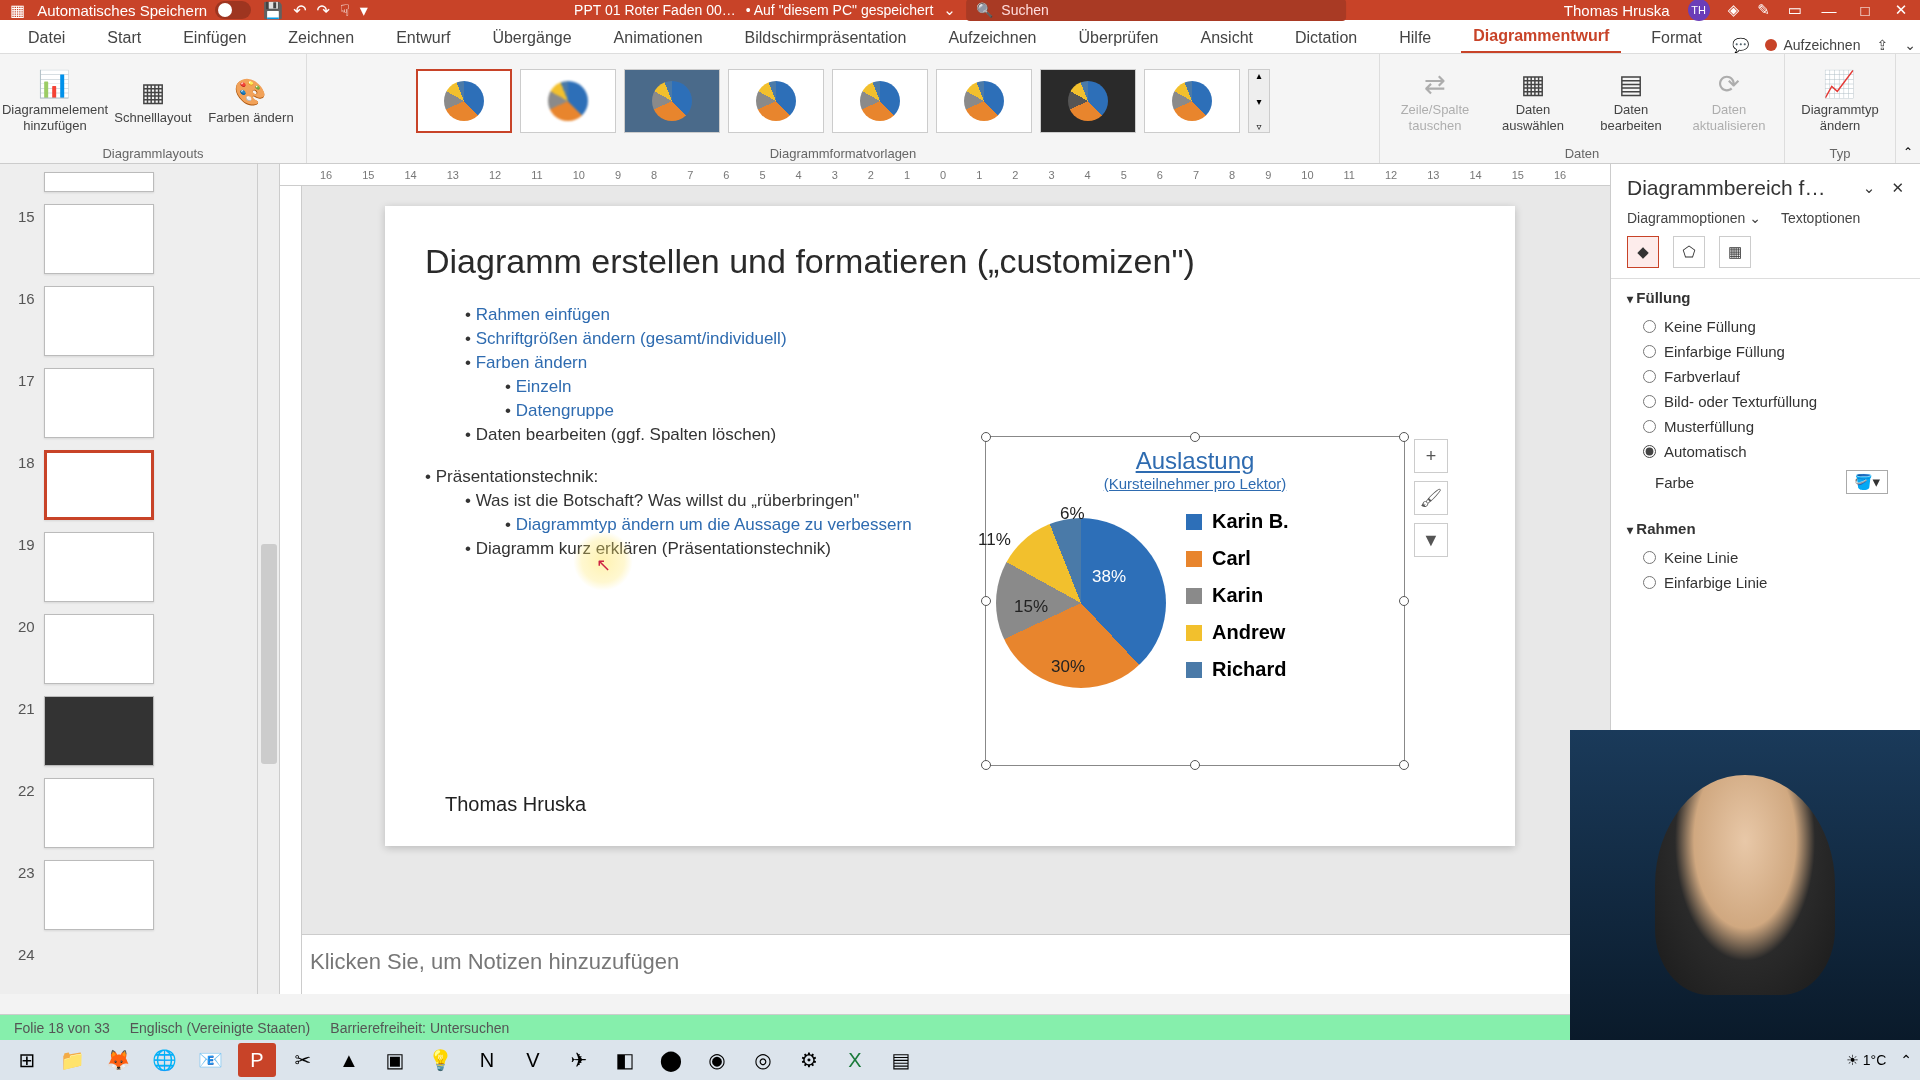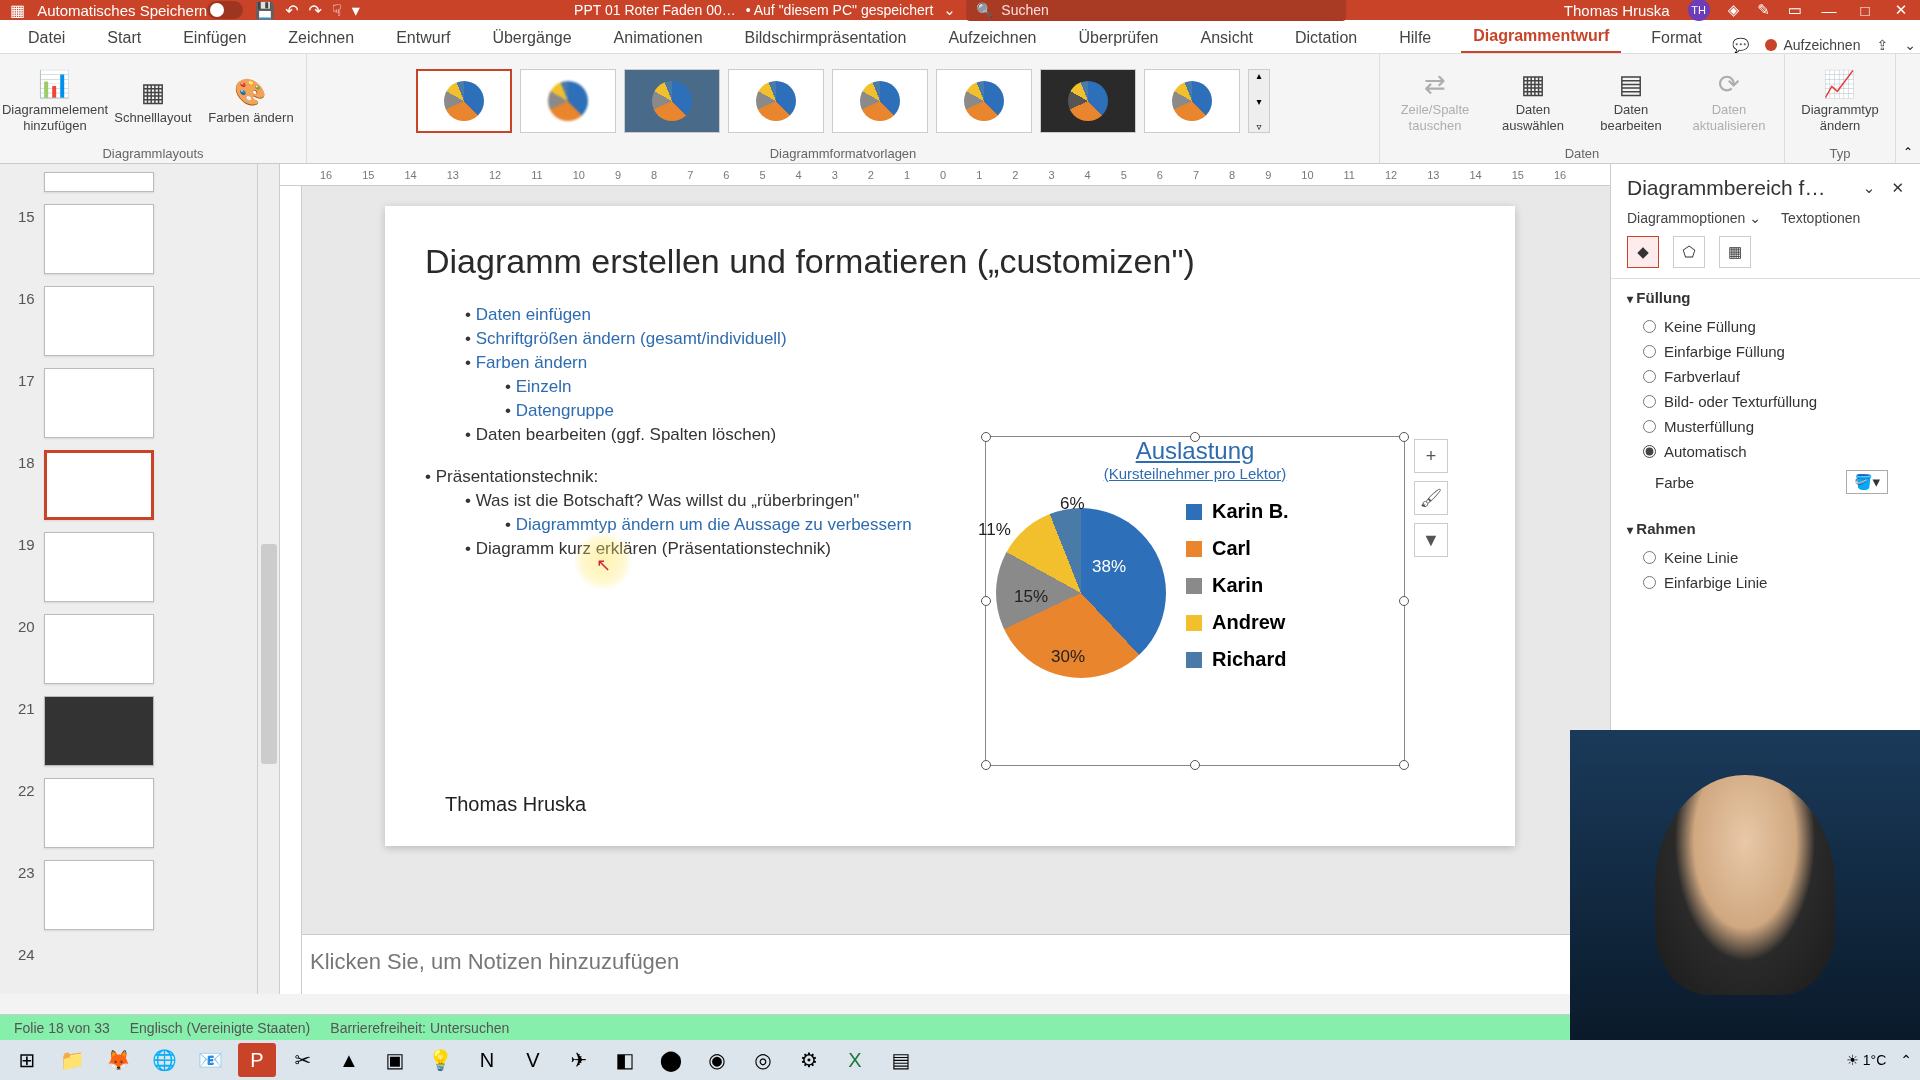--- a/index.html
+++ b/index.html
@@ -1,21 +1,21 @@
 <!DOCTYPE html>
 <html><head>
 <meta charset="utf-8">
 <style>
 * { margin:0; padding:0; box-sizing:border-box; font-family:"Segoe UI",sans-serif; }
 body { width:1920px; height:1080px; background:#f3f3f3; overflow:hidden; position:relative; }
 
 
 .titlebar { height:20px; background:#c84328; display:flex; align-items:center; color:#fff; font-size:15px; padding:0 10px; gap:14px; }
 .titlebar .left { display:flex; align-items:center; gap:12px; }
-.titlebar .autosave { display:flex; align-items:center; }
+.titlebar .autosave { display:flex; align-items:center; gap:8px; }
 .toggle { width:36px; height:18px; background:#9e3520; border-radius:9px; position:relative; }
 .toggle::after { content:""; position:absolute; width:14px; height:14px; background:#fff; border-radius:50%; top:2px; left:3px; }
 .titlebar .qat { display:flex; gap:10px; font-size:16px; }
 .titlebar .center { position:absolute; left:50%; transform:translateX(-50%); display:flex; align-items:center; gap:10px;}
 .titlebar .filename { font-size:14px; }
 .searchbox { background:#a93a24; border-radius:4px; width:380px; height:22px; display:flex; align-items:center; padding:0 10px; color:#fdd; font-size:14px; gap:8px;}
 .titlebar .right { margin-left:auto; display:flex; align-items:center; gap:18px;}
 .user-badge { width:22px; height:22px; border-radius:50%; background:#6b3db8; display:flex; align-items:center; justify-content:center; font-size:11px; }
 .win-btn { width:18px; height:18px; display:flex; align-items:center; justify-content:center; }
 
@@ -64,21 +64,21 @@
 .slide li::before { content:"• "; color:#333;}
 .slide .link { color:#2e6bb0; }
 .slide .l1 { margin-left:40px;}
 .slide .l2 { margin-left:80px;}
 .author { position:absolute; bottom:30px; left:60px; font-size:20px; color:#222;}
 
 .chart-box { position:absolute; right:110px; top:230px; width:420px; height:330px; border:1px solid #888;}
 .sel-handle { position:absolute; width:10px; height:10px; background:#fff; border:1px solid #555; border-radius:50%;}
 .chart-tools { position:absolute; right:-44px; top:2px; display:flex; flex-direction:column; gap:8px;}
 .chart-tool-btn { width:34px; height:34px; background:#fff; border:1px solid #ccc; display:flex; align-items:center; justify-content:center; font-size:18px; color:#555;}
-.chart-title { text-align:center; font-size:24px; color:#2e6bb0; text-decoration:underline; }
+.chart-title { text-align:center; font-size:24px; color:#2e6bb0; text-decoration:underline; margin-top:10px;}
 .chart-sub { text-align:center; font-size:15px; color:#2e6bb0; text-decoration:underline;}
 .chart-body { display:flex; padding:10px 20px 0 10px; gap:20px;}
 .pie { width:170px; height:170px; border-radius:50%; position:relative; margin-top:16px;
   background:conic-gradient(#2d6fb8 0 38%,#e8852d 38% 68%,#8a8a8a 68% 83%,#f2c02d 83% 94%,#4a7aa8 94% 100%);}
 .pie-label { position:absolute; font-size:17px; color:#222;}
 .legend { display:flex; flex-direction:column; gap:14px; font-size:20px; font-weight:600; margin-top:8px;}
 .legend-item { display:flex; align-items:center; gap:10px;}
 .legend-sw { width:16px; height:16px;}
 
 .highlight-ring { position:absolute; width:60px; height:60px; border-radius:50%; background:radial-gradient(circle,rgba(255,230,100,0.5) 0%,rgba(255,230,100,0.3) 50%,transparent 70%); pointer-events:none;}
@@ -325,21 +325,21 @@
         <span>13</span>
         <span>14</span>
         <span>15</span>
         <span>16</span>
     </div>
     <div class="ruler-v"></div>
     <div class="slide-canvas">
       <div class="slide">
         <h1>Diagramm erstellen und formatieren („customizen")</h1>
         <ul>
-          <li class="l1 link">Daten einfügen</li>
+          <li class="l1 link">Rahmen einfügen</li>
           <li class="l1 link">Schriftgrößen ändern (gesamt/individuell)</li>
           <li class="l1 link">Farben ändern</li>
           <li class="l2 link">Einzeln</li>
           <li class="l2 link">Datengruppe</li>
           <li class="l1">Daten bearbeiten (ggf. Spalten löschen)</li>
         </ul>
         <ul style="margin-top:18px">
           <li>Präsentationstechnik:</li>
           <li class="l1">Was ist die Botschaft? Was willst du „rüberbringen"</li>
           <li class="l2 link">Diagrammtyp ändern um die Aussage zu verbessern</li>

